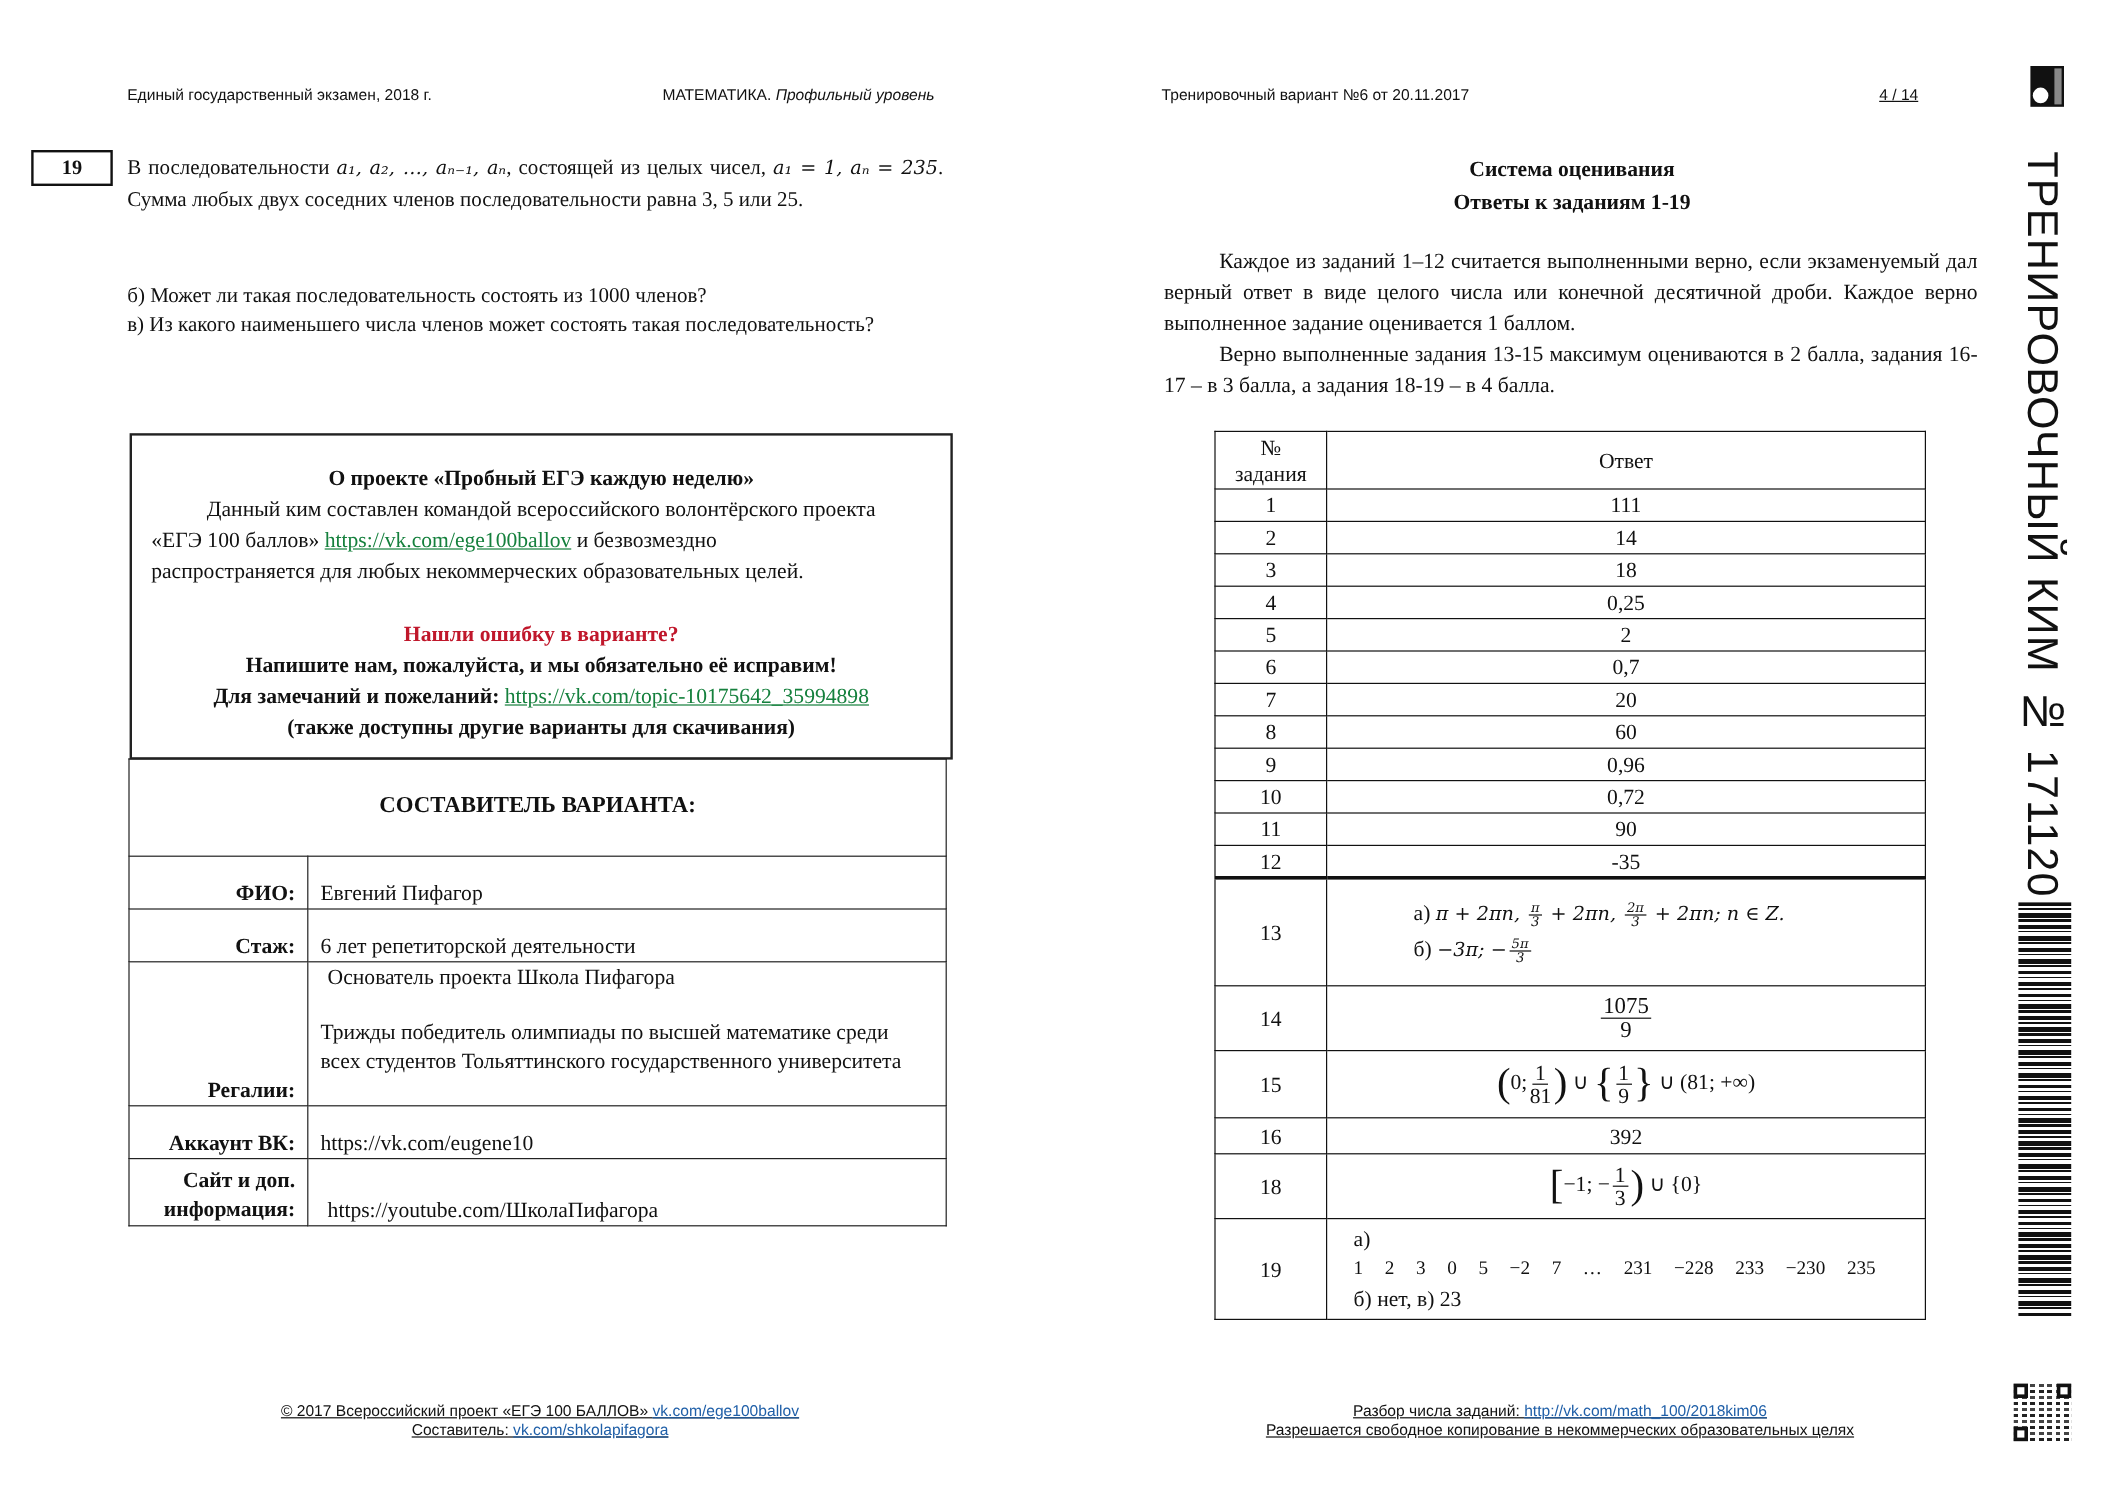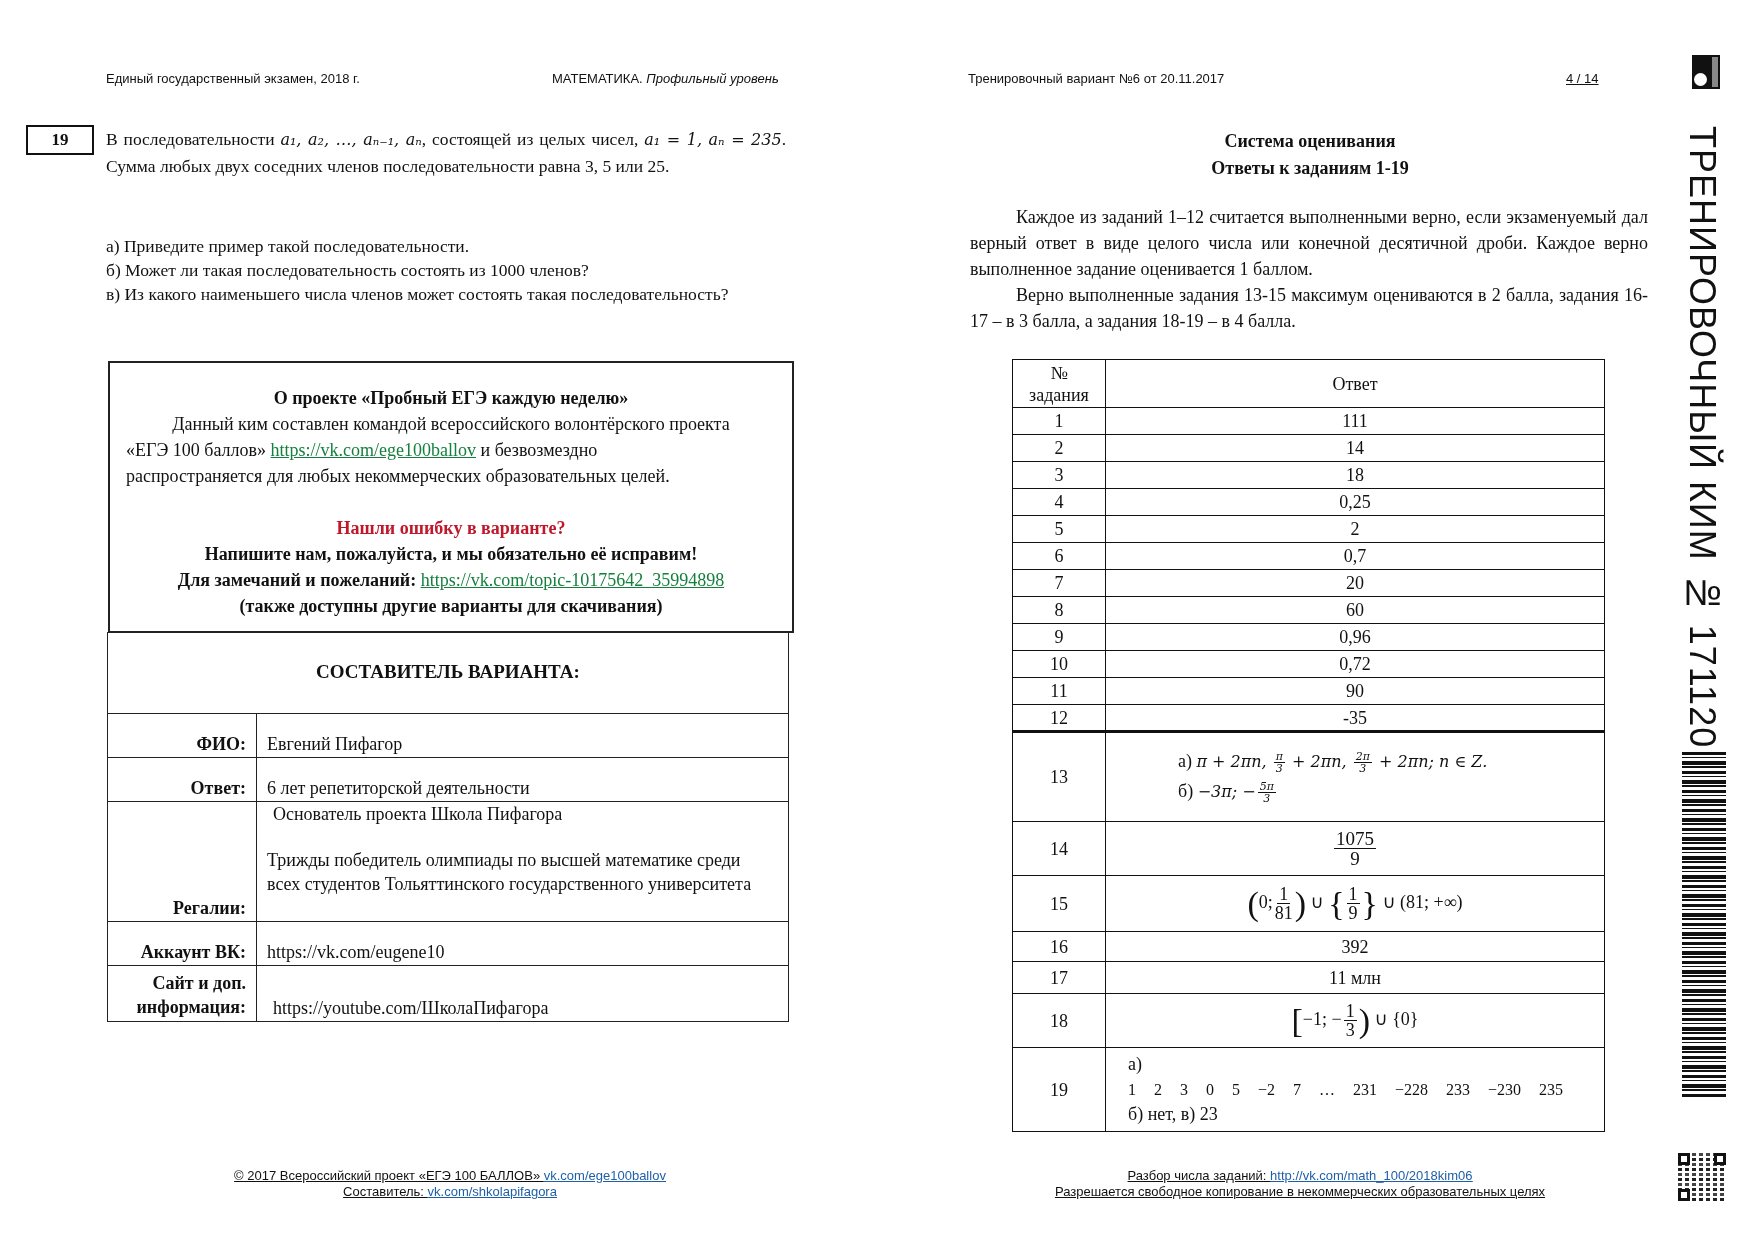--- a/index.html
+++ b/index.html
@@ -62,21 +62,20 @@
 <div class="abs sans hdr" style="left:106px;">Единый государственный экзамен, 2018 г.</div>
 <div class="abs sans hdr" style="left:552px;"><span>МАТЕМАТИКА.</span> <i>Профильный уровень</i></div>
 <div class="abs sans hdr" style="left:968px;">Тренировочный вариант №6 от 20.11.2017</div>
 <div class="abs sans page-num" style="left:1566px; top:71px;text-decoration:underline;">4 / 14</div>
 
 <div class="abs task-box">19</div>
 <div class="abs task-text">
   <span>В последовательности </span><span class="m">a₁, a₂, …, aₙ₋₁, aₙ</span><span>, состоящей из целых чисел, </span><span class="m">a₁ = 1, aₙ = 235</span><span>. Сумма любых двух соседних членов последовательности равна 3, 5 или 25.</span>
 </div>
 <div class="abs qs">
-  <div>а) Приведите пример такой последовательности.</div>
   <div>б) Может ли такая последовательность состоять из 1000 членов?</div>
   <div>в) Из какого наименьшего числа членов может состоять такая последовательность?</div>
 </div>
 
 <div class="abs about">
   <div class="b">О проекте «Пробный ЕГЭ каждую неделю»</div>
   <div>Данный ким составлен командой всероссийского волонтёрского проекта</div>
   <div class="lft"><span>«ЕГЭ 100 баллов» </span><a>https://vk.com/ege100ballov</a><span> и безвозмездно</span></div>
   <div class="lft">распространяется для любых некоммерческих образовательных целей.</div>
   <div style="height:26px"></div>
@@ -89,21 +88,21 @@
 <table class="comp">
   <tbody>
       <tr>
         <td colspan="2" class="title">СОСТАВИТЕЛЬ ВАРИАНТА:</td>
       </tr>
   <tr style="height:44px">
         <td class="lab">ФИО:</td>
         <td>Евгений Пифагор</td>
       </tr>
   <tr style="height:44px">
-        <td class="lab">Ответ:</td>
+        <td class="lab">Стаж:</td>
         <td>6 лет репетиторской деятельности</td>
       </tr>
   <tr style="height:120px">
         <td class="lab">Регалии:</td>
     <td style="vertical-align:top; line-height:24px;">
       <div style="padding-left:6px">Основатель проекта Школа Пифагора</div>
       <div style="margin-top:22px; width:500px">Трижды победитель олимпиады по высшей математике среди всех студентов     Тольяттинского государственного университета</div>
     </td>
       </tr>
   <tr style="height:44px">
@@ -226,24 +225,20 @@
             <span>81</span>
           </span><span class="big-paren">)</span><span> ∪ </span><span class="big-paren">{</span><span class="frac">
             <span class="nu">1</span>
             <span>9</span>
           </span><span class="big-paren">}</span><span> ∪ (81; +∞)</span></td>
   </tr>
   <tr style="height:30px">
         <td>16</td>
         <td>392</td>
       </tr>
-  <tr style="height:32px">
-        <td>17</td>
-        <td>11 млн</td>
-      </tr>
   <tr style="height:54px">
     <td>18</td>
     <td><span class="big-paren">[</span><span>−1; −</span><span class="frac">
             <span class="nu">1</span>
             <span>3</span>
           </span><span class="big-paren">)</span><span> ∪ {0}</span></td>
   </tr>
   <tr style="height:84px">
     <td>19</td>
     <td style="text-align:left; padding-left:22px; line-height:25px;">

